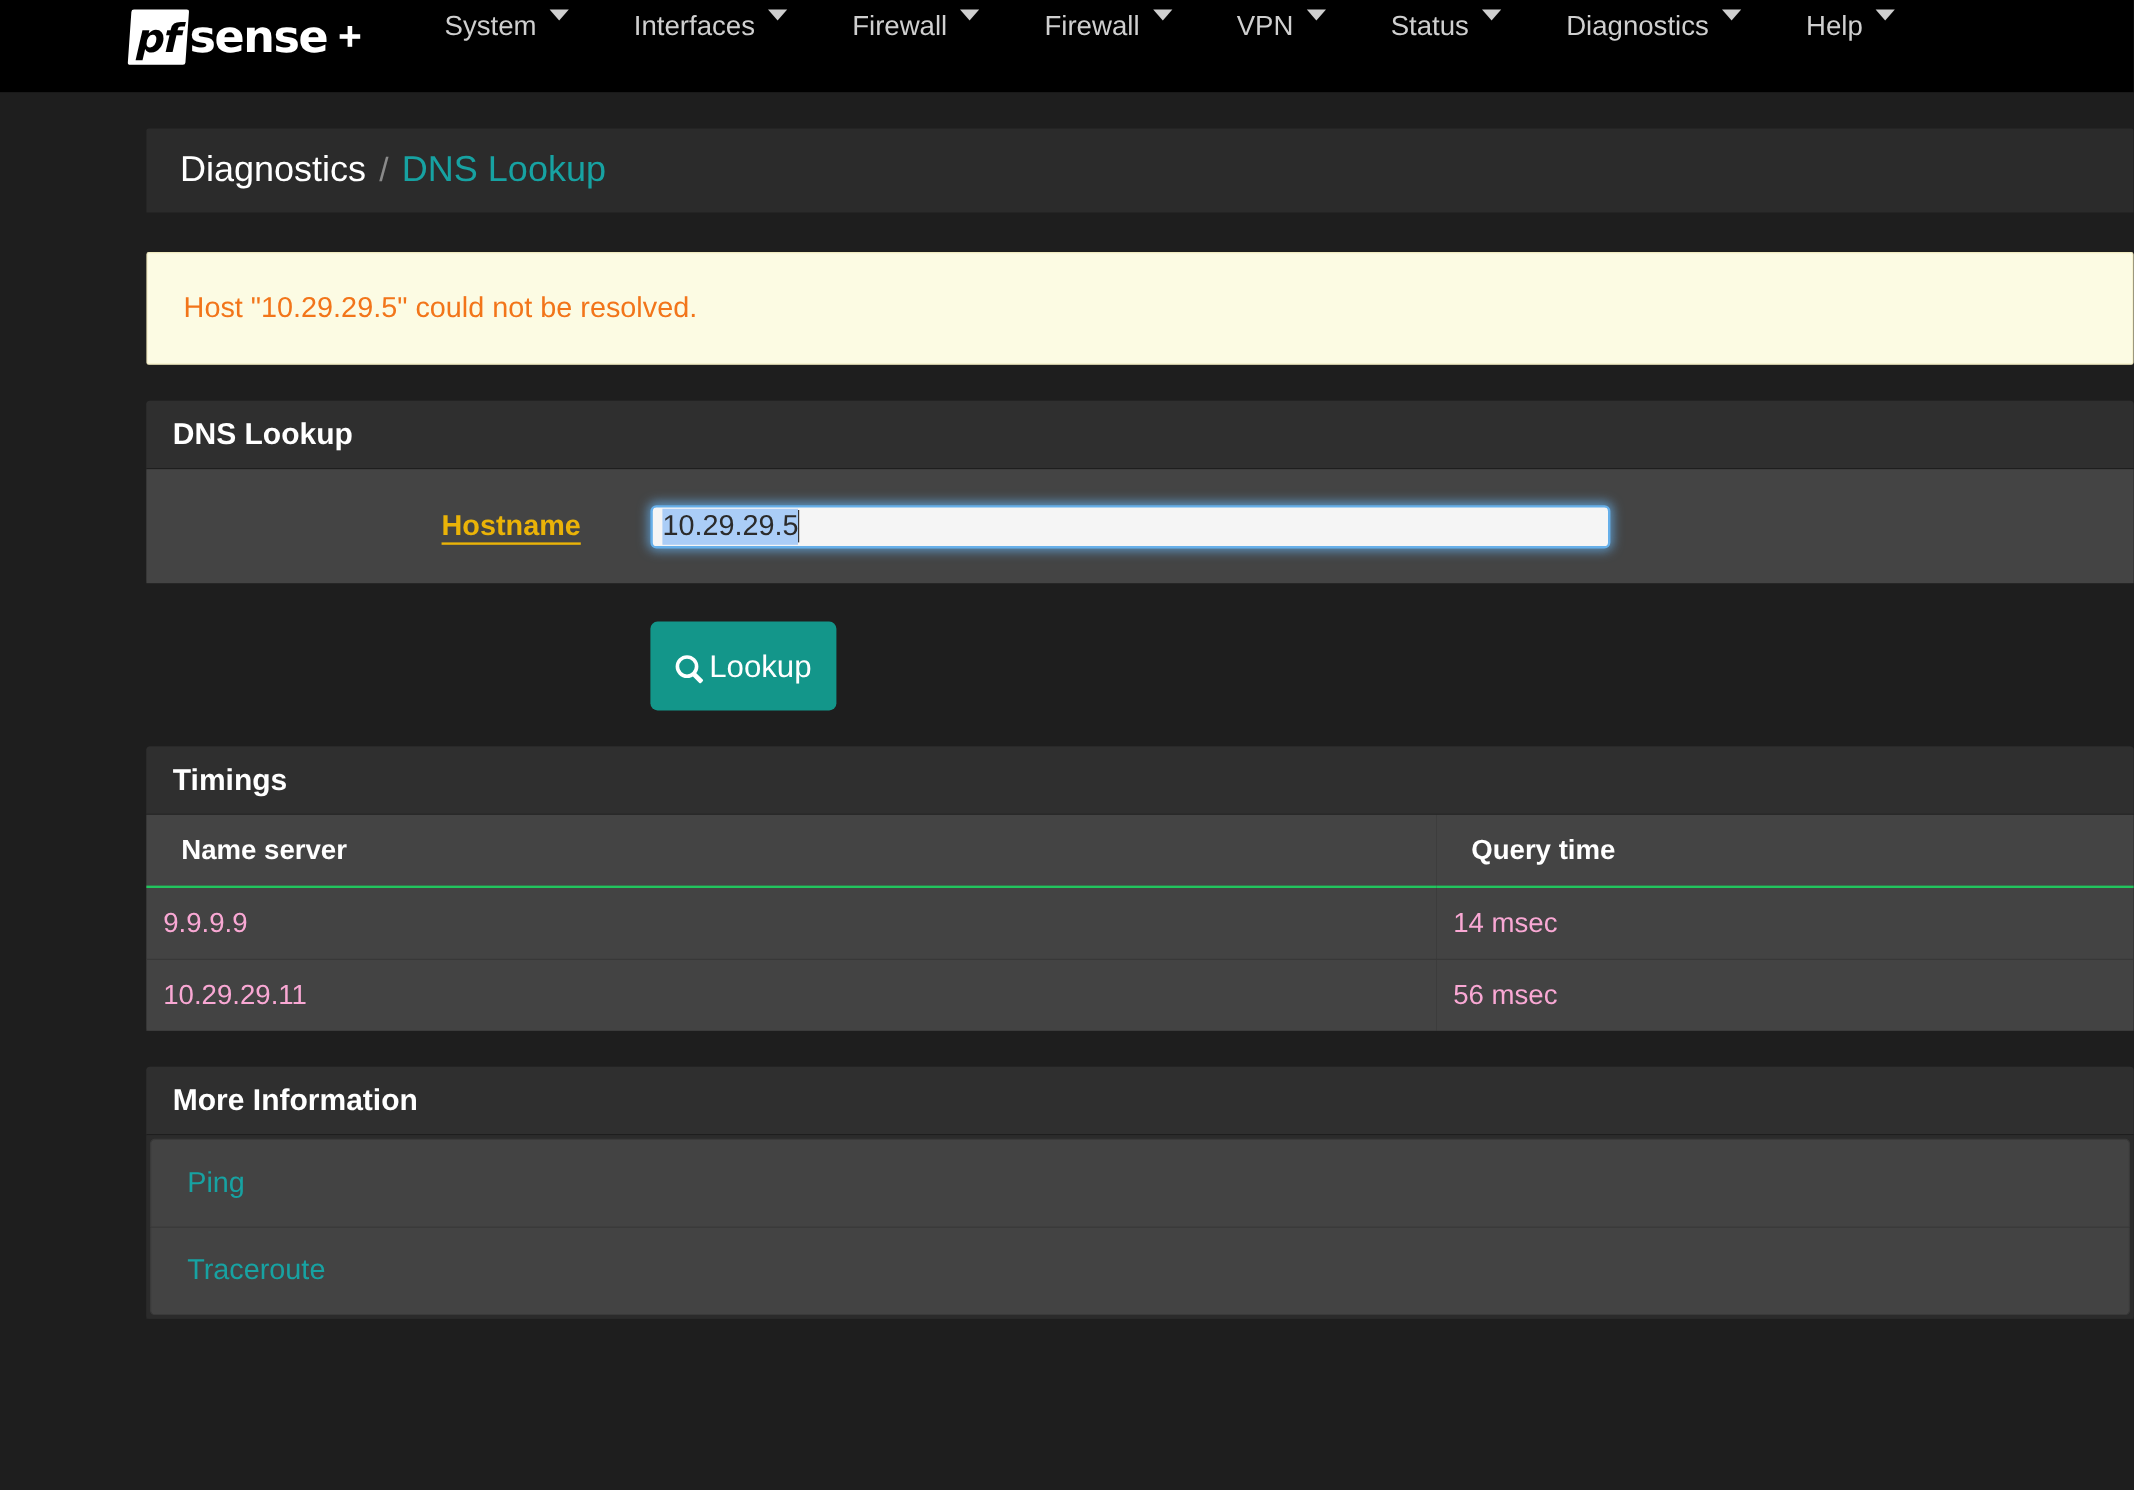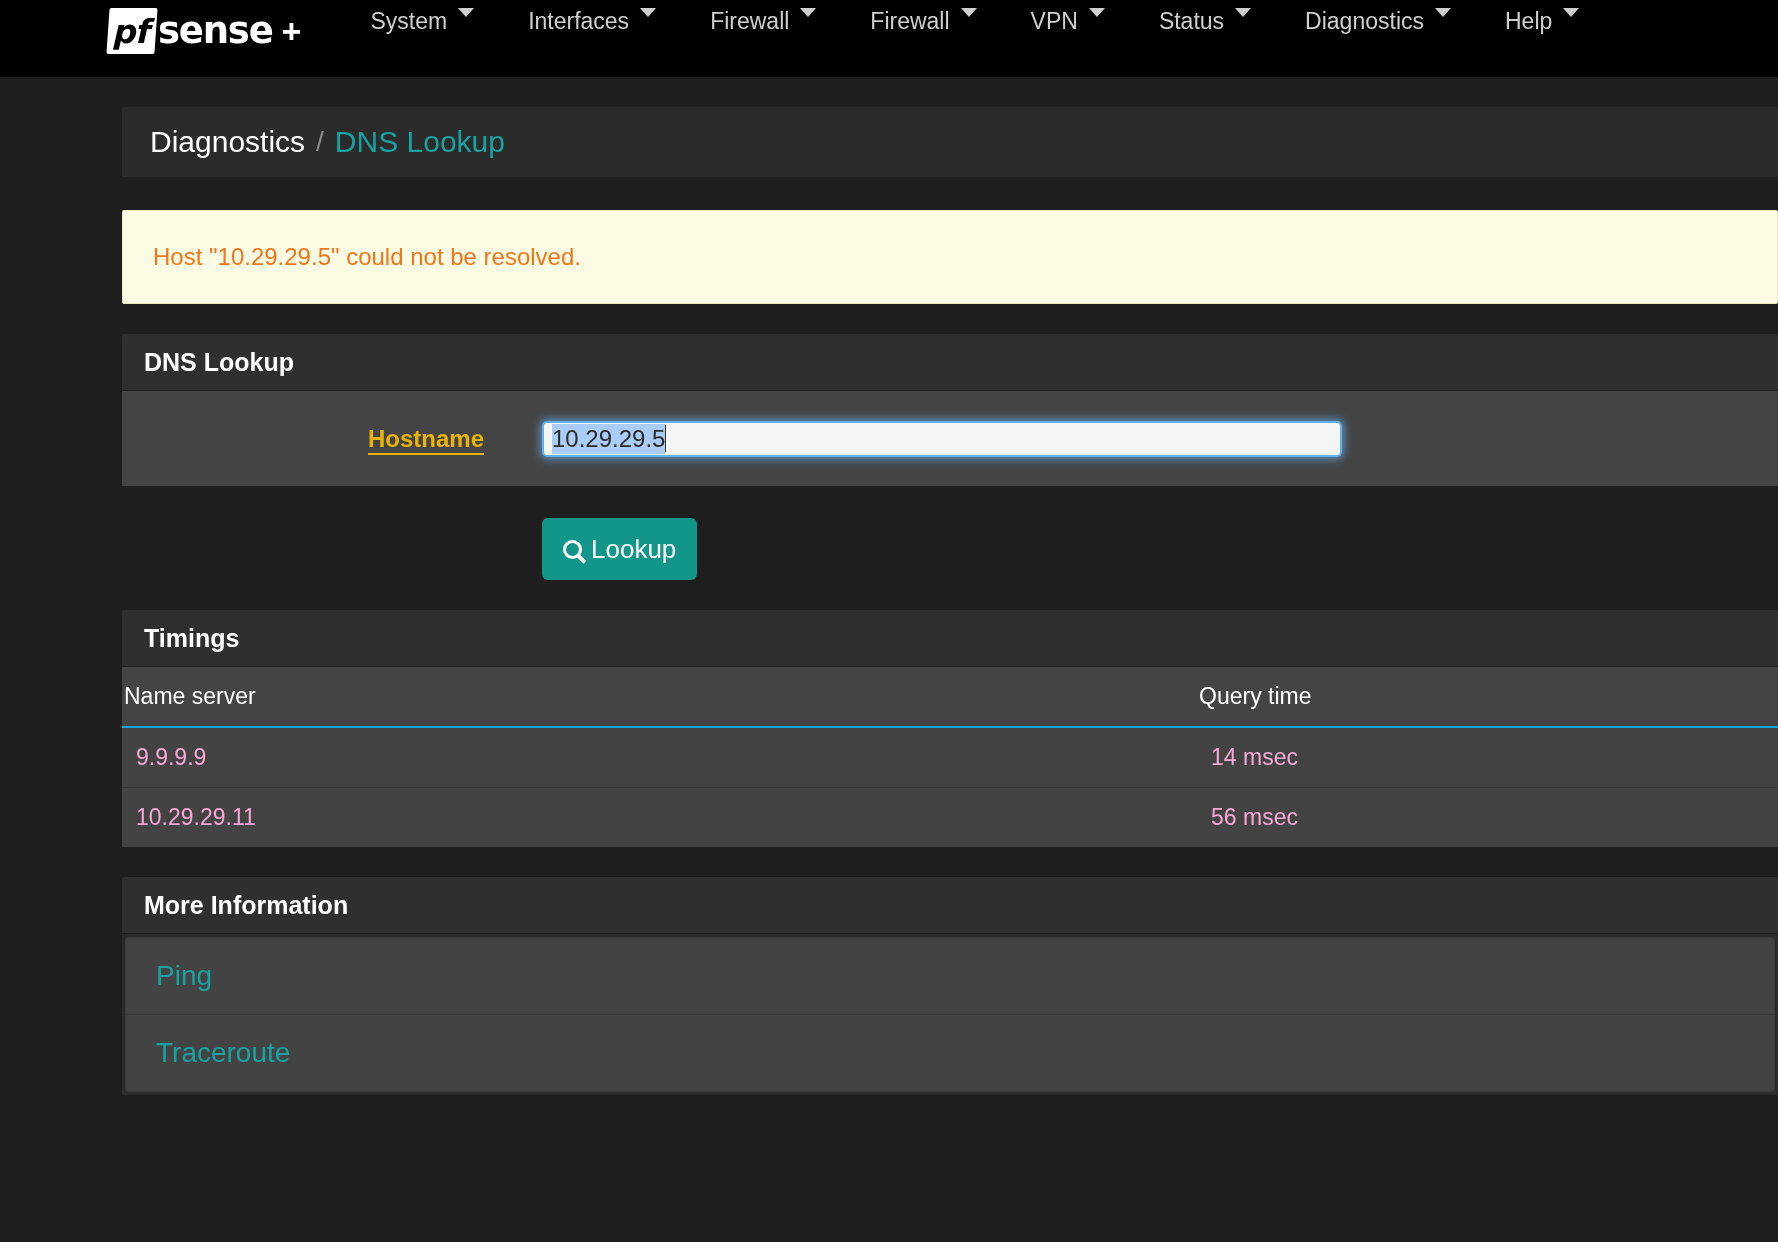--- a/index.html
+++ b/index.html
@@ -154,21 +154,21 @@
     margin-left: 0px;
   }
 
   
   .btn-row { margin-top: 32px; padding-left: 420px; }
   .btn-lookup {
     display: inline-flex; align-items: center; justify-content: center;
     background: #13968a;
     color: #ffffff;
     border: none; border-radius: 6px;
-    height: 62px; padding: 0 21px;
+    height: 74px; padding: 0 21px;
     font-size: 26px;
     font-family: "Liberation Sans", sans-serif;
     cursor: pointer;
   }
   .mag {
     width: 19px; height: 19px;
     border: 3.5px solid #ffffff; border-radius: 50%;
     position: relative; margin-right: 9px;
     flex: 0 0 auto;
   }
@@ -179,43 +179,43 @@
     right: -4px; bottom: -8px;
     transform: rotate(-45deg);
     border-radius: 1px;
   }
 
   
   table.timings { width: 100%; border-collapse: collapse; }
   table.timings th {
     background: #444444;
     color: #ffffff;
-    font-size: 23px; font-weight: normal;
+    font-size: 23px; font-weight: bold;
     text-align: left;
-    padding: 16px 0 16px 2px;
-    border-bottom: 2px solid #0ea5e9;
+    padding: 16px 0 16px 29px;
+    border-bottom: 2px solid #22c55e;
   }
   table.timings td {
     background: #434343;
     color: #f9a8d4;
     font-size: 23px;
     text-align: left;
     padding: 16px 0 16px 14px;
     border-top: 1px solid #383838;
   }
   .col-ns  { width: 1075px; }
   .col-qt  { width: auto; }
 
   
   .list-group { padding: 3px; background: #2b2b2b; }
   .list-item {
     background: #434343;
     border: 1px solid #3a3a3a;
     padding: 22px 1px 22px 30px;
-    font-size: 28px;
+    font-size: 24px;
   }
   .list-item:first-child { border-radius: 4px 4px 0 0; }
   .list-item:last-child  { border-radius: 0 0 4px 4px; border-top: none; }
   .list-item a { color: #17a2a2; text-decoration: none; }
 </style>
 </head>
 <body>
 
 <div class="navbar">
 

